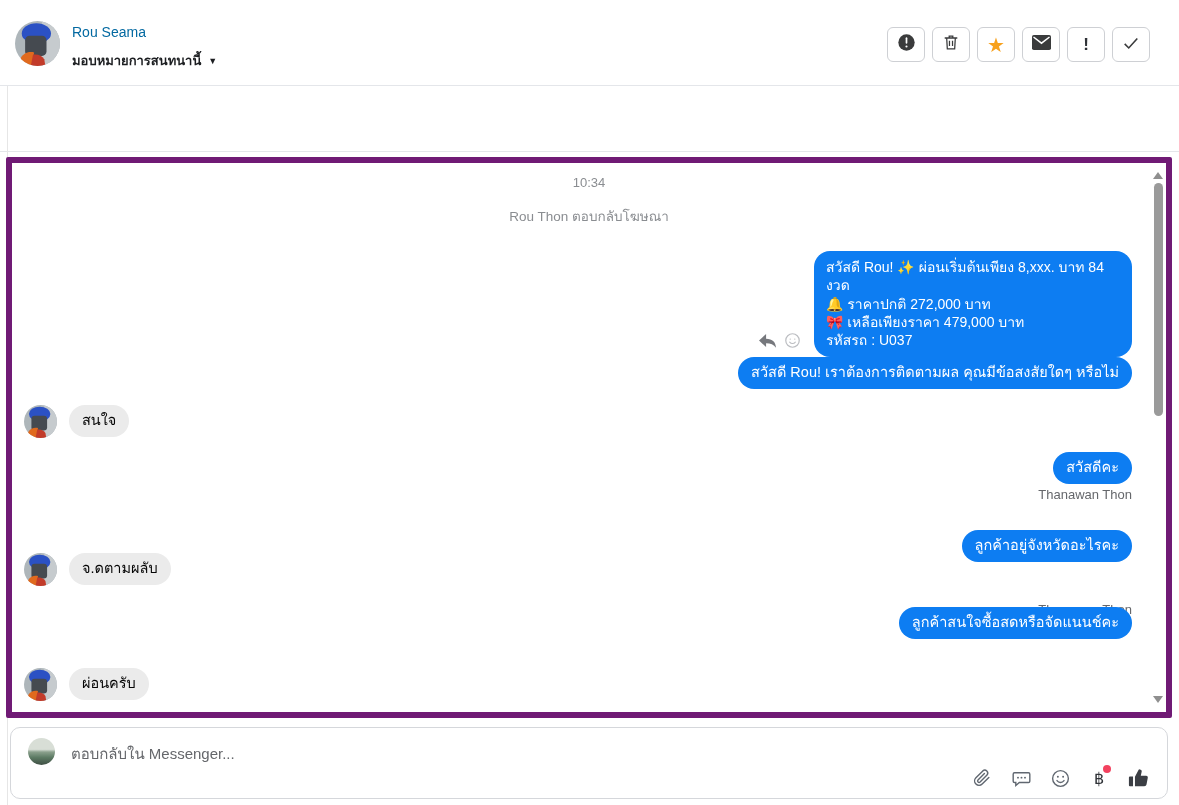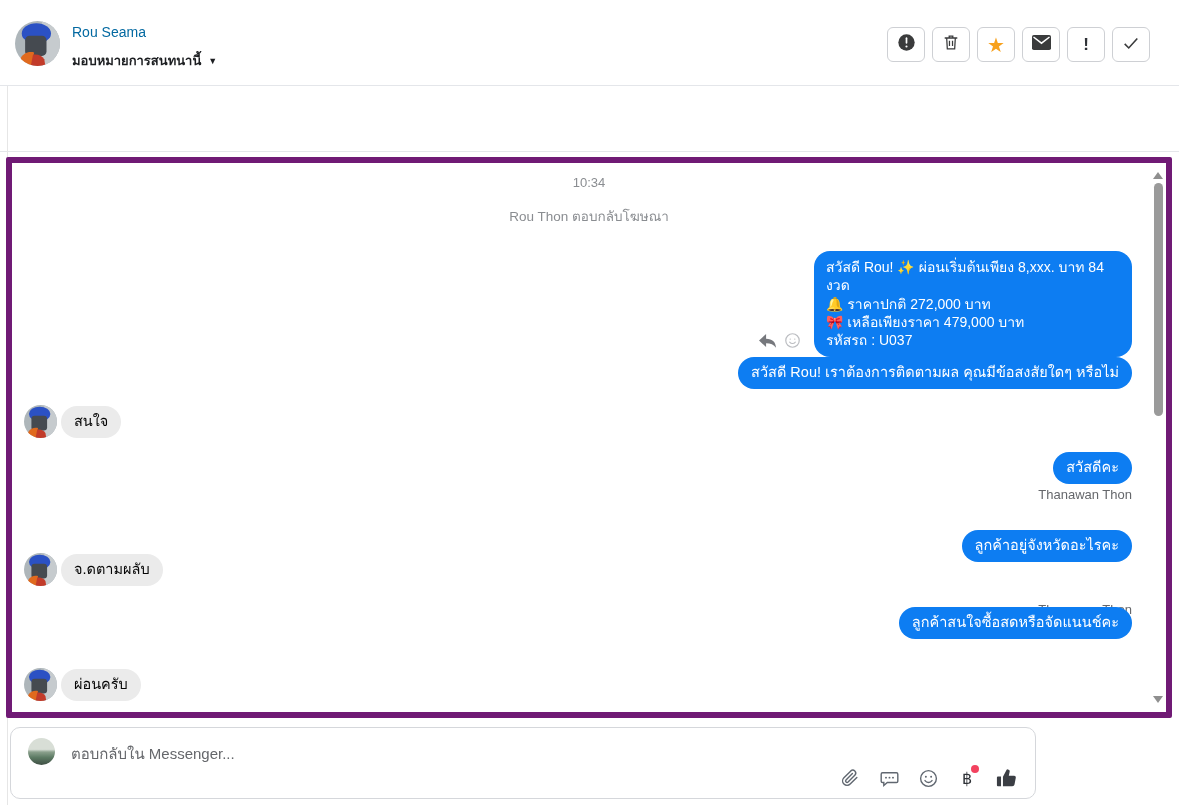--- a/index.html
+++ b/index.html
@@ -30,41 +30,41 @@
   .banner-link { color:#1b63c9; font-weight:bold; margin-left:10px; cursor:pointer; }
   .banner-close { position:absolute; right:22px; top:112px; font-size:17px; color:#3a3b3c; cursor:pointer; line-height:1; }
 
   
   .chat-panel { position:absolute; left:6px; top:157px; width:1166px; height:561px;
                 border:6px solid #701a75; border-radius:2px; background:#fff; }
   .chat-body { position:absolute; inset:0; overflow:hidden; }
   .row { position:absolute; left:0; right:0; display:flex; }
   .row.center { justify-content:center; }
   .row.right { justify-content:flex-end; padding-right:34px; align-items:flex-end; }
-  .row.left  { justify-content:flex-start; padding-left:12px; align-items:center; gap:4px; }
+  .row.left  { justify-content:flex-start; padding-left:12px; align-items:flex-start; gap:12px; }
   .time-divider { font-size:13px; color:#8a8d91; }
   .context-note { font-size:13.5px; color:#8a8d91; }
   .sender-label { font-size:13px; color:#65676b; }
   .bubble { border-radius:18px; padding:6px 13px 7px; font-size:14.5px; line-height:19px; }
   .bubble.blue { background:#0d7df2; color:#fff; }
   .bubble.gray { background:#ebebeb; color:#050505; }
   .bubble.promo { width:318px; padding:7px 12px 8px; font-size:14px; line-height:18.3px; border-radius:16px; }
   .msg-avatar { width:33px; height:33px; border-radius:50%; overflow:hidden; flex:0 0 33px; }
   .msg-avatar svg { display:block; width:100%; height:100%; }
   .hover-icons { display:flex; align-items:center; gap:7px; margin-right:13px; margin-bottom:4px; }
 
   
   .sb-thumb { position:absolute; right:3px; top:20px; width:9px; height:233px; border-radius:5px; background:#9a9a9a; }
   .sb-up { position:absolute; right:3px; top:9px; width:0; height:0;
            border-left:5px solid transparent; border-right:5px solid transparent; border-bottom:7px solid #8f8f8f; }
   .sb-down { position:absolute; right:3px; bottom:9px; width:0; height:0;
              border-left:5px solid transparent; border-right:5px solid transparent; border-top:7px solid #8f8f8f; }
 
   
-  .composer { position:absolute; left:10px; top:727px; width:1026px; height:72px;
+  .composer { position:absolute; left:10px; top:727px; width:1158px; height:72px;
               border:1px solid #d5d7db; border-radius:10px; background:#fff; }
   .composer-avatar { position:absolute; left:17px; top:10px; width:27px; height:27px; border-radius:50%;
                      background:linear-gradient(#d8ded6 42%,#8aa08c 52%,#5c7a63 72%,#3f4f44 100%); }
   .composer-placeholder { position:absolute; left:60px; top:14px; font-size:15px; color:#65676b; }
   .composer-icons { position:absolute; right:16px; bottom:7px; display:flex; align-items:center; gap:13px; }
   .cicon { width:26px; height:26px; display:flex; align-items:center; justify-content:center; cursor:pointer; position:relative; }
   .baht-glyph { font-size:16px; color:#2f3237; font-weight:normal; }
   .red-dot { position:absolute; top:0px; right:1px; width:8px; height:8px; border-radius:50%; background:#f3425f; }
 </style>
 </head>

